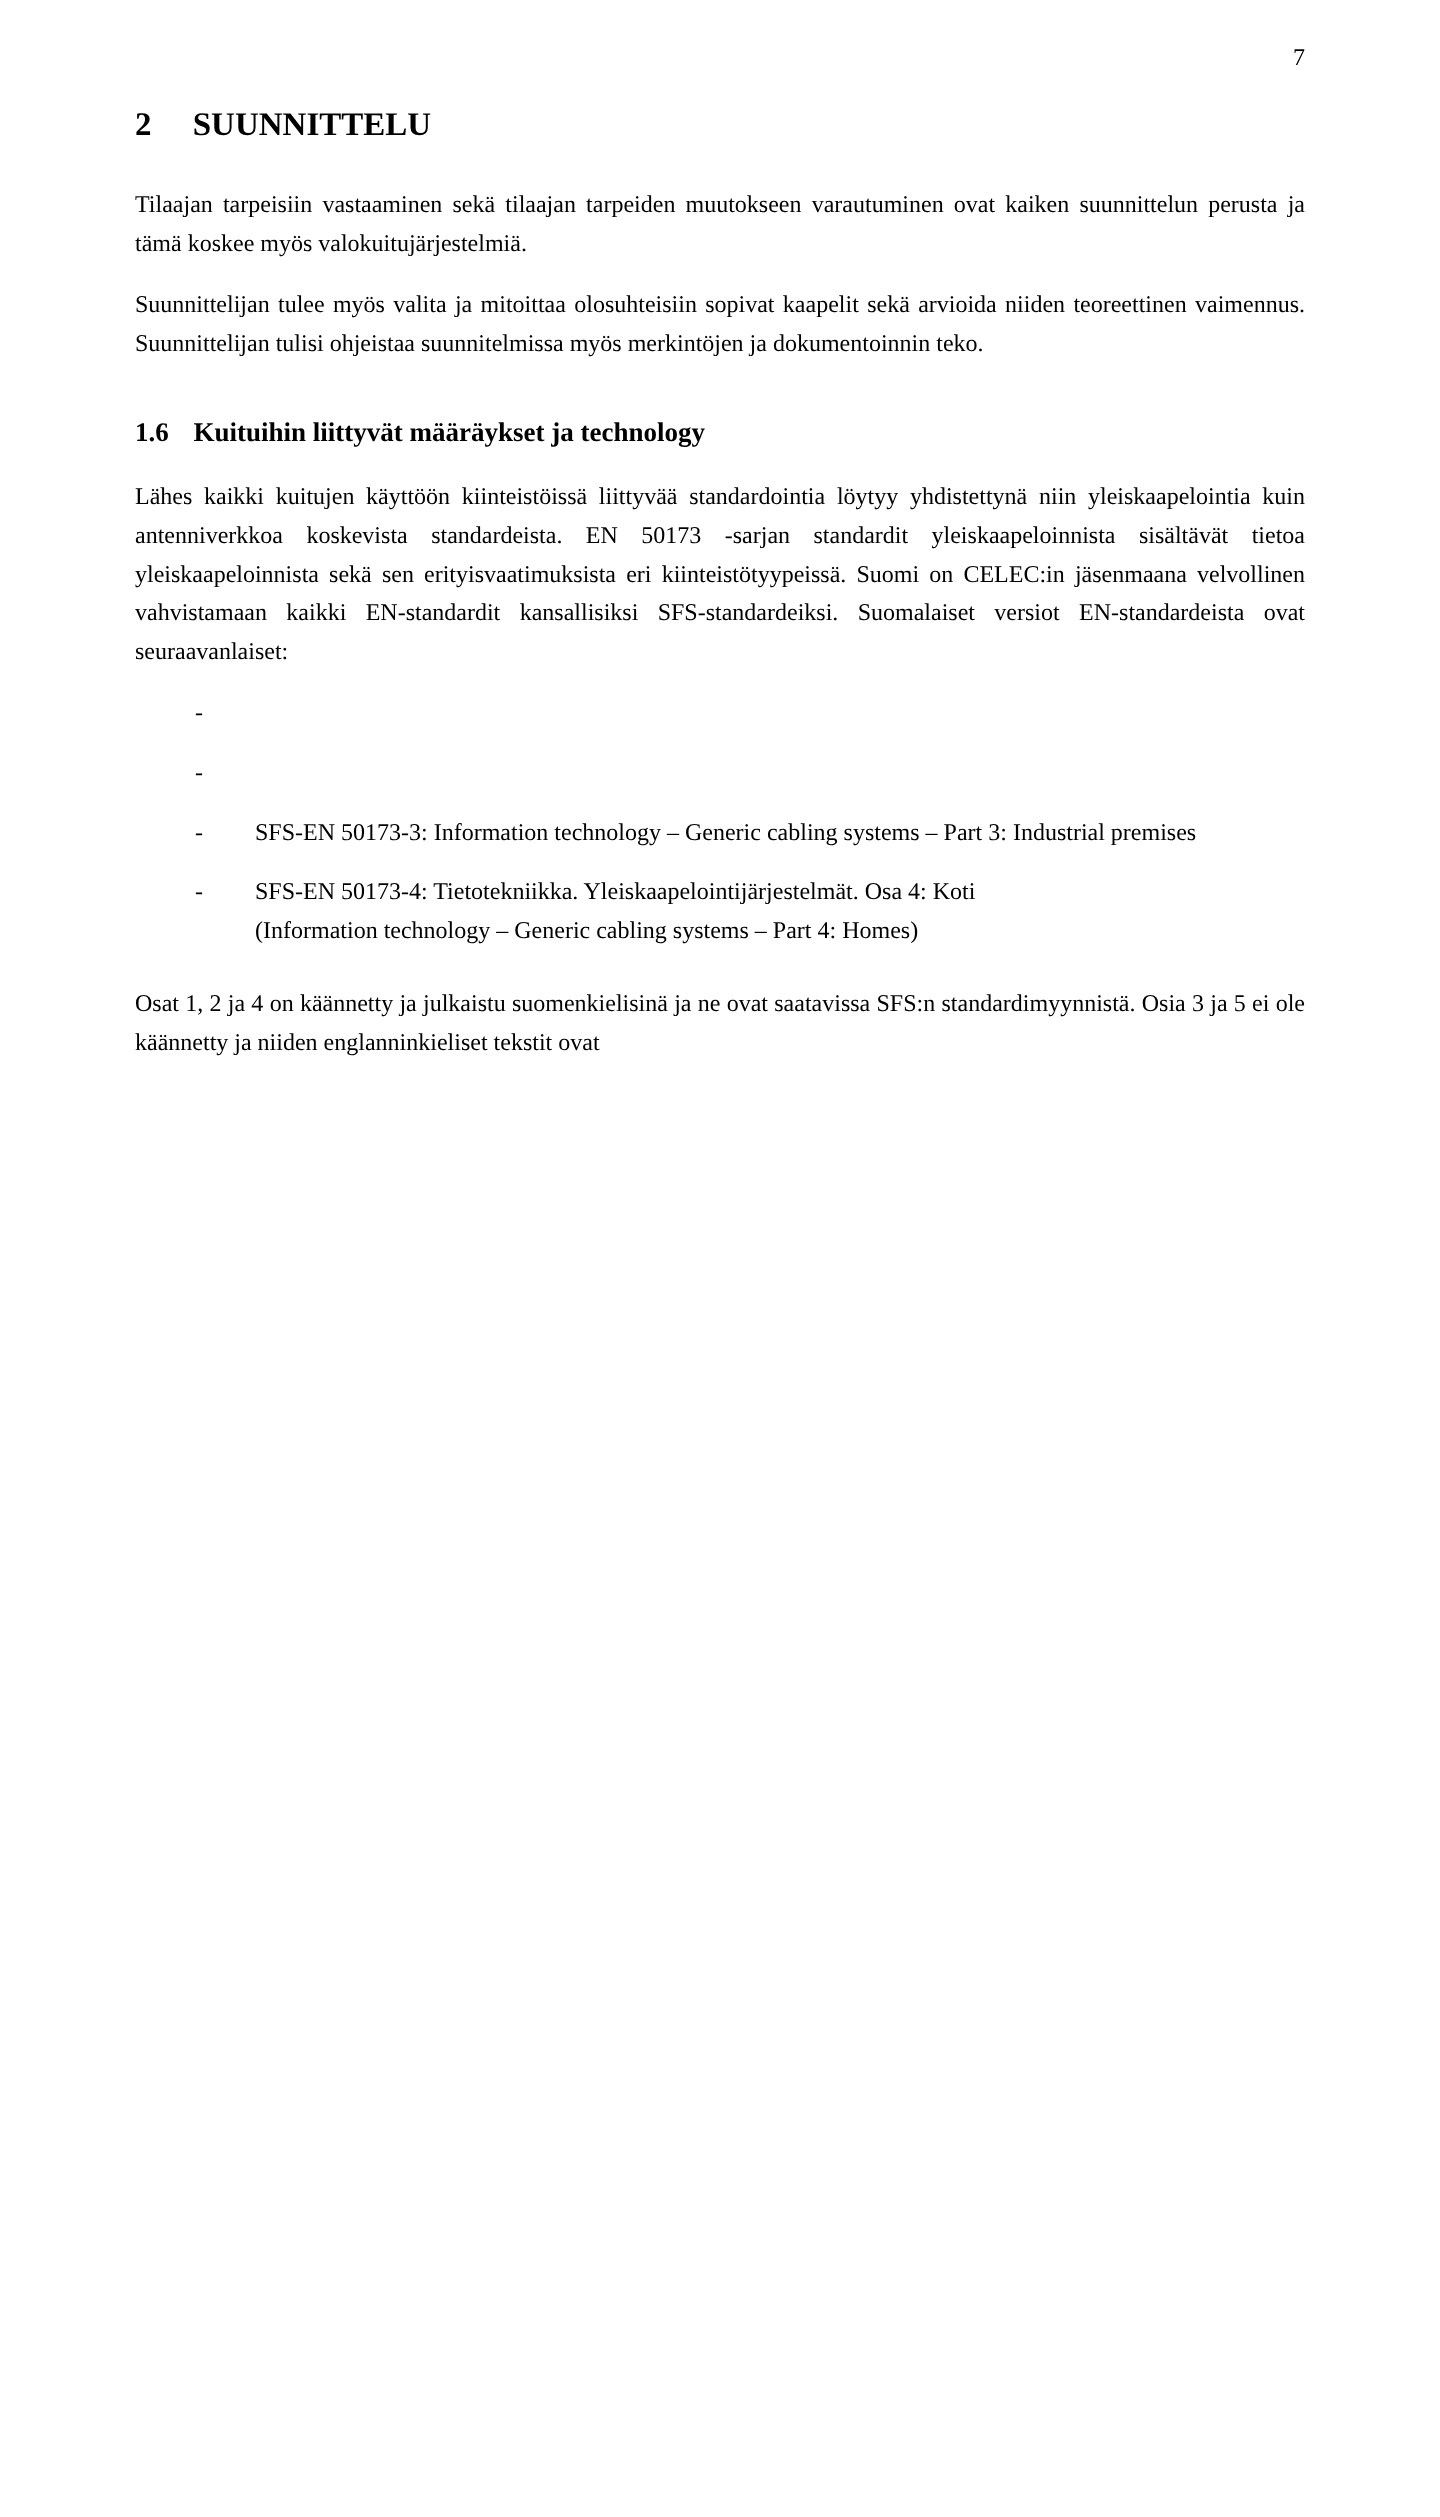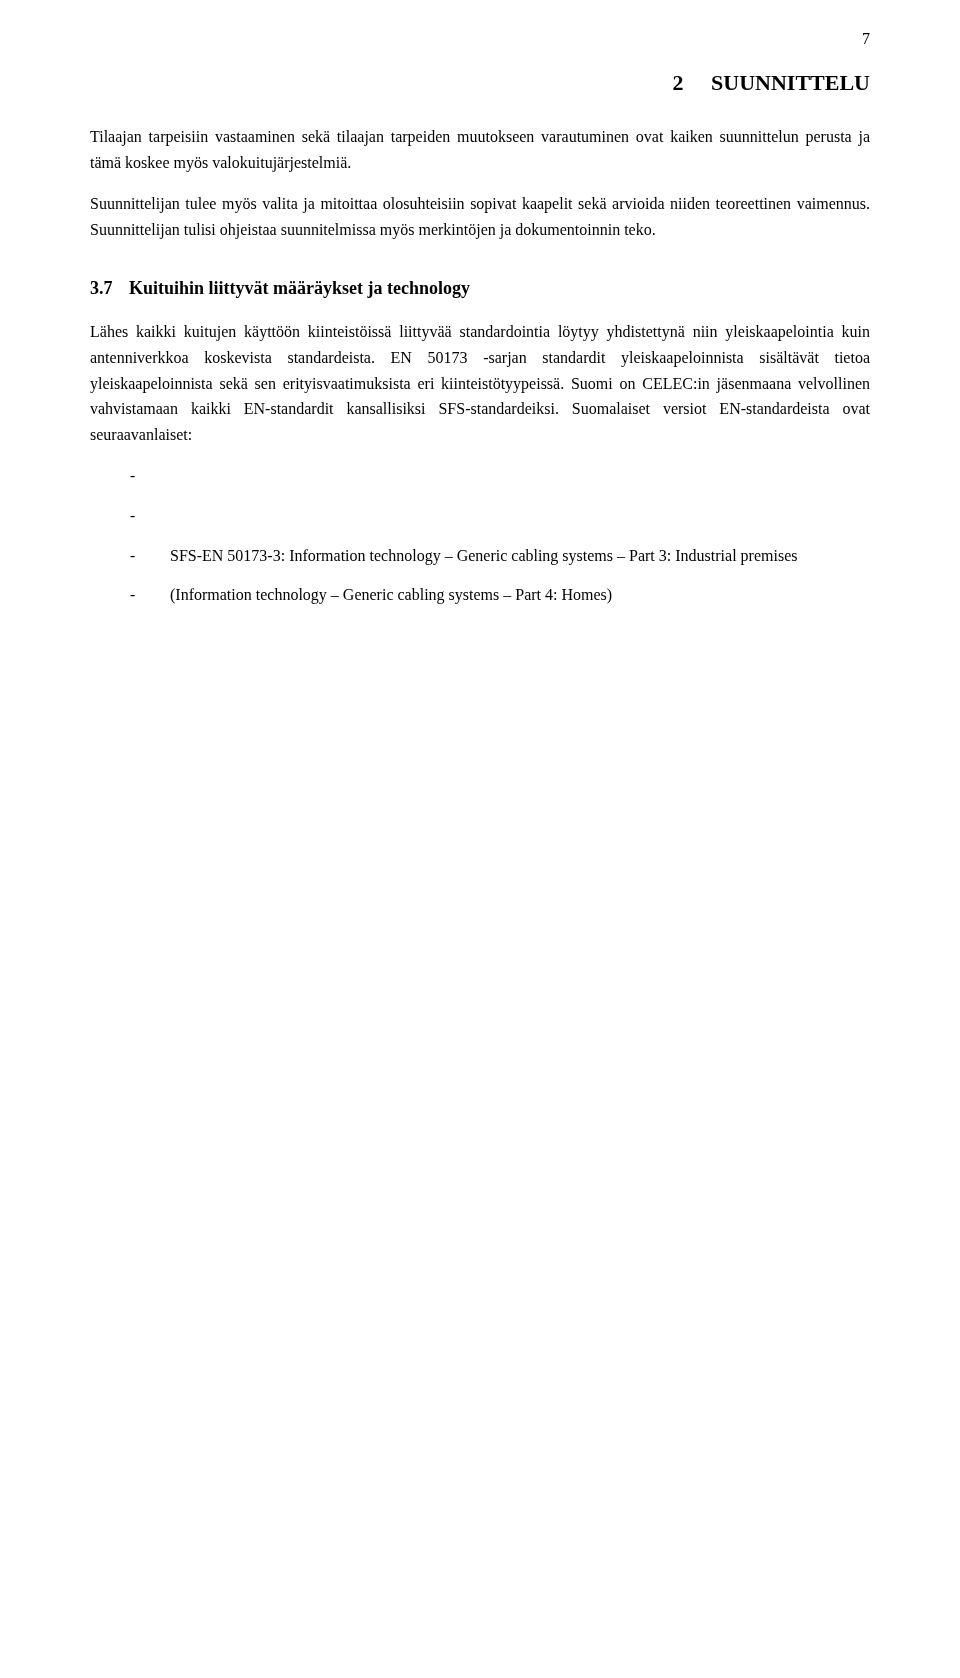--- a/index.html
+++ b/index.html
@@ -30,21 +30,20 @@
       top: 30px;
       right: 90px;
       font-size: 16px;
     }
 
     .section-heading {
       font-size: 22px;
       font-weight: bold;
       margin-bottom: 28px;
       margin-top: 10px;
-      text-align: right;
     }
 
     .paragraph {
       text-align: justify;
       margin-bottom: 16px;
       line-height: 1.6;
     }
 
     .subsection-heading {
       font-size: 18px;
@@ -112,21 +111,21 @@
 
   <p class="paragraph">
     Tilaajan tarpeisiin vastaaminen sekä tilaajan tarpeiden muutokseen varautuminen ovat kaiken suunnittelun perusta ja tämä koskee myös valokuitujärjestelmiä.
   </p>
 
   <p class="paragraph">
     Suunnittelijan tulee myös valita ja mitoittaa olosuhteisiin sopivat kaapelit sekä arvioida niiden teoreettinen vaimennus. Suunnittelijan tulisi ohjeistaa suunnitelmissa myös merkintöjen ja dokumentoinnin teko.
   </p>
 
   <div class="subsection-heading">
-    <span class="subsection-heading-num">3.7</span>
+    <span class="subsection-heading-num">1.6</span>
     <span>Kuituihin liittyvät määräykset ja technology</span>
   </div>
 
   <p class="paragraph">
     Lähes kaikki kuitujen käyttöön kiinteistöissä liittyvää standardointia löytyy yhdistettynä niin yleiskaapelointia kuin antenniverkkoa koskevista standardeista. EN 50173 -sarjan standardit yleiskaapeloinnista sisältävät tietoa yleiskaapeloinnista sekä sen erityisvaatimuksista eri kiinteistötyypeissä. Suomi on CELEC:in jäsenmaana velvollinen vahvistamaan kaikki EN-standardit kansallisiksi SFS-standardeiksi. Suomalaiset versiot EN-standardeista ovat seuraavanlaiset:
   </p>
 
   <div class="list-container">
 
     <div class="list-item">
@@ -140,20 +139,24 @@
     <div class="list-item">
       <span class="list-dash">-</span>
       <span class="list-text">
         <span class="fi-text">SFS-EN 50173-3: Information technology – Generic cabling systems – Part 3: Industrial premises</span>
       </span>
     </div>
 
     <div class="list-item">
       <span class="list-dash">-</span>
       <span class="list-text">
+        <span class="fi-text">SFS-EN 50173-4: Tietotekniikka. Yleiskaapelointijärjestelmät. Osa 4: Koti</span>
         <span class="en-text">(Information technology – Generic cabling systems – Part 4: Homes)</span>
       </span>
     </div>
 
   </div>
 
+  <p class="last-paragraph">
+    Osat 1, 2 ja 4 on käännetty ja julkaistu suomenkielisinä ja ne ovat saatavissa SFS:n standardimyynnistä. Osia 3 ja 5 ei ole käännetty ja niiden englanninkieliset tekstit ovat
+  </p>
 
 </div>
 
 </body></html>

